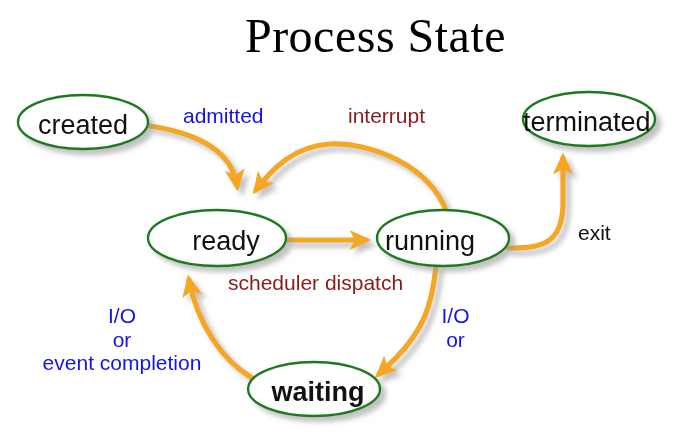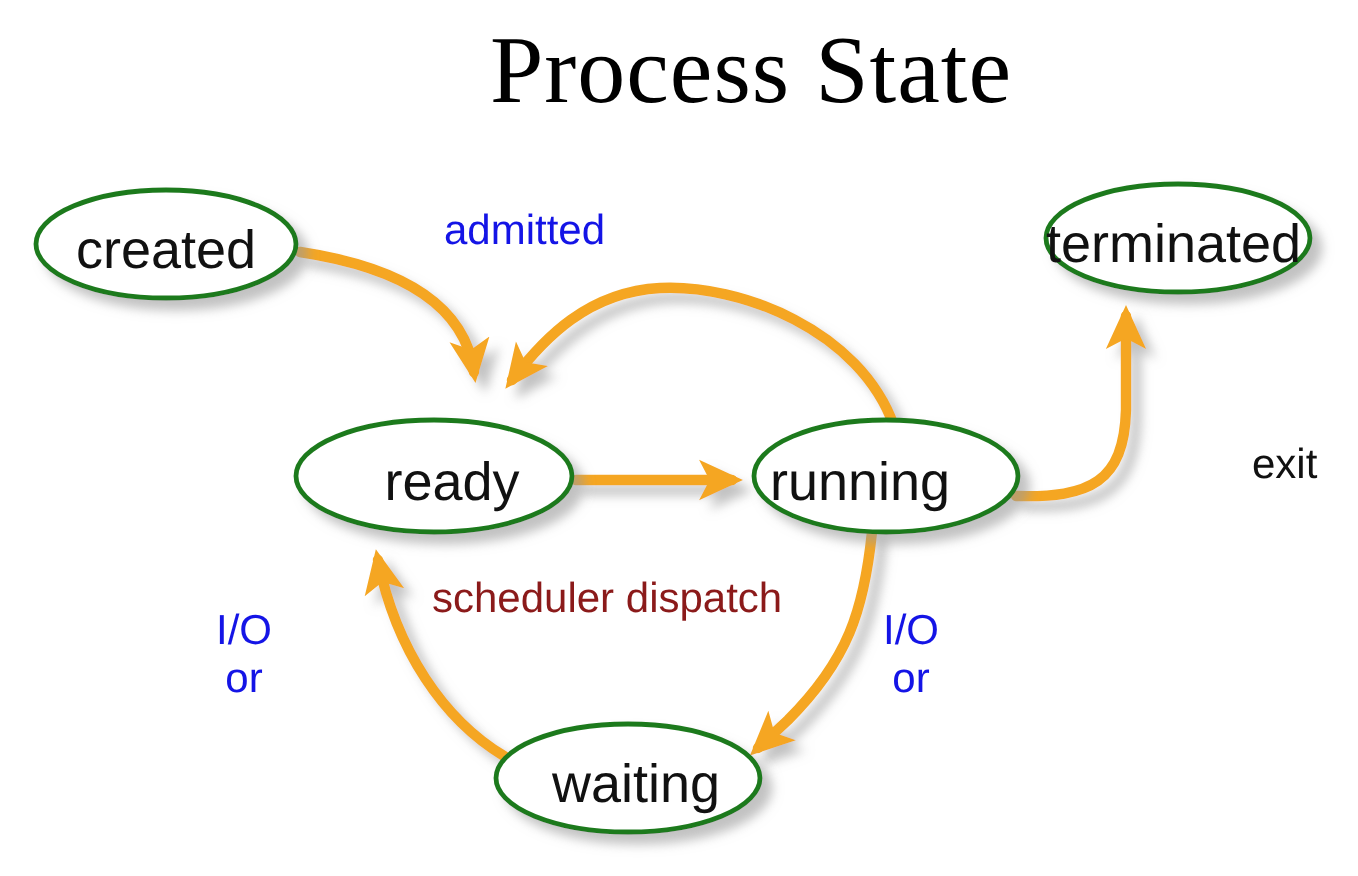--- a/index.html
+++ b/index.html
@@ -46,21 +46,21 @@
   .edge-label {
     position: absolute;
     text-align: center;
     font-family: "Liberation Sans", sans-serif;
     font-size: 21px;
     white-space: nowrap;
     line-height: 1.12;
   }
   .lbl-blue { color: #1414e6; }
   .lbl-red  { color: #8b1a1a; }
-  .lbl-dark { color: #111111; margin-left: 48px; }
+  .lbl-dark { color: #111111; }
 </style>
 </head>
 <body>
 
 <div id="canvas">
 
   <div class="title">Process State</div>
 
   <svg id="diagram-svg" viewBox="0 0 679 438">
     <defs>
@@ -93,32 +93,34 @@
       <ellipse cx="217" cy="238" rx="69" ry="28" fill="#ffffff" stroke="#1f7a1f" stroke-width="2.4"></ellipse>
       <ellipse cx="443" cy="238" rx="66" ry="28" fill="#ffffff" stroke="#1f7a1f" stroke-width="2.4"></ellipse>
       <ellipse cx="314" cy="389" rx="66" ry="27" fill="#ffffff" stroke="#1f7a1f" stroke-width="2.4"></ellipse>
     </g>
   </svg>
 
   <div class="node-label" style="left:18px;  top:110px; width:130px;">created</div>
   <div class="node-label" style="left:523px; top:107px; width:112px;">terminated</div>
   <div class="node-label" style="left:148px; top:226px; width:156px;">ready</div>
   <div class="node-label" style="left:377px; top:226px; width:106px;">running</div>
-  <div class="node-label" style="left:248px; top:377px; width:140px;">waiting</div>
+  <div class="node-label" style="left:248px; top:377px; width:140px;font-weight:bold;">waiting</div>
 
-  <div class="edge-label lbl-blue" style="left:183px; top:104px;margin-left:39px;">admitted</div>
+  <div class="edge-label lbl-blue" style="left:183px; top:104px;">admitted</div>
 
+  <div class="edge-label lbl-red" style="left:348px; top:104px;">interrupt</div>
 
-  <div class="edge-label lbl-red" style="left:216px; top:271px;margin-top:17px;">scheduler dispatch</div>
+  <div class="edge-label lbl-red" style="left:228px; top:271px;">scheduler dispatch</div>
 
   <div class="edge-label lbl-dark" style="left:578px; top:221px;">exit</div>
 
   <div class="edge-label lbl-blue" style="left:398px; top:304px; width:115px;">
     <div>I/O</div>
     <div>or</div>
   </div>
 
   <div class="edge-label lbl-blue" style="left:22px; top:304px; width:200px;">
     <div>I/O</div>
     <div>or</div>
+    <div>event completion</div>
   </div>
 
 </div>
 
 </body></html>

